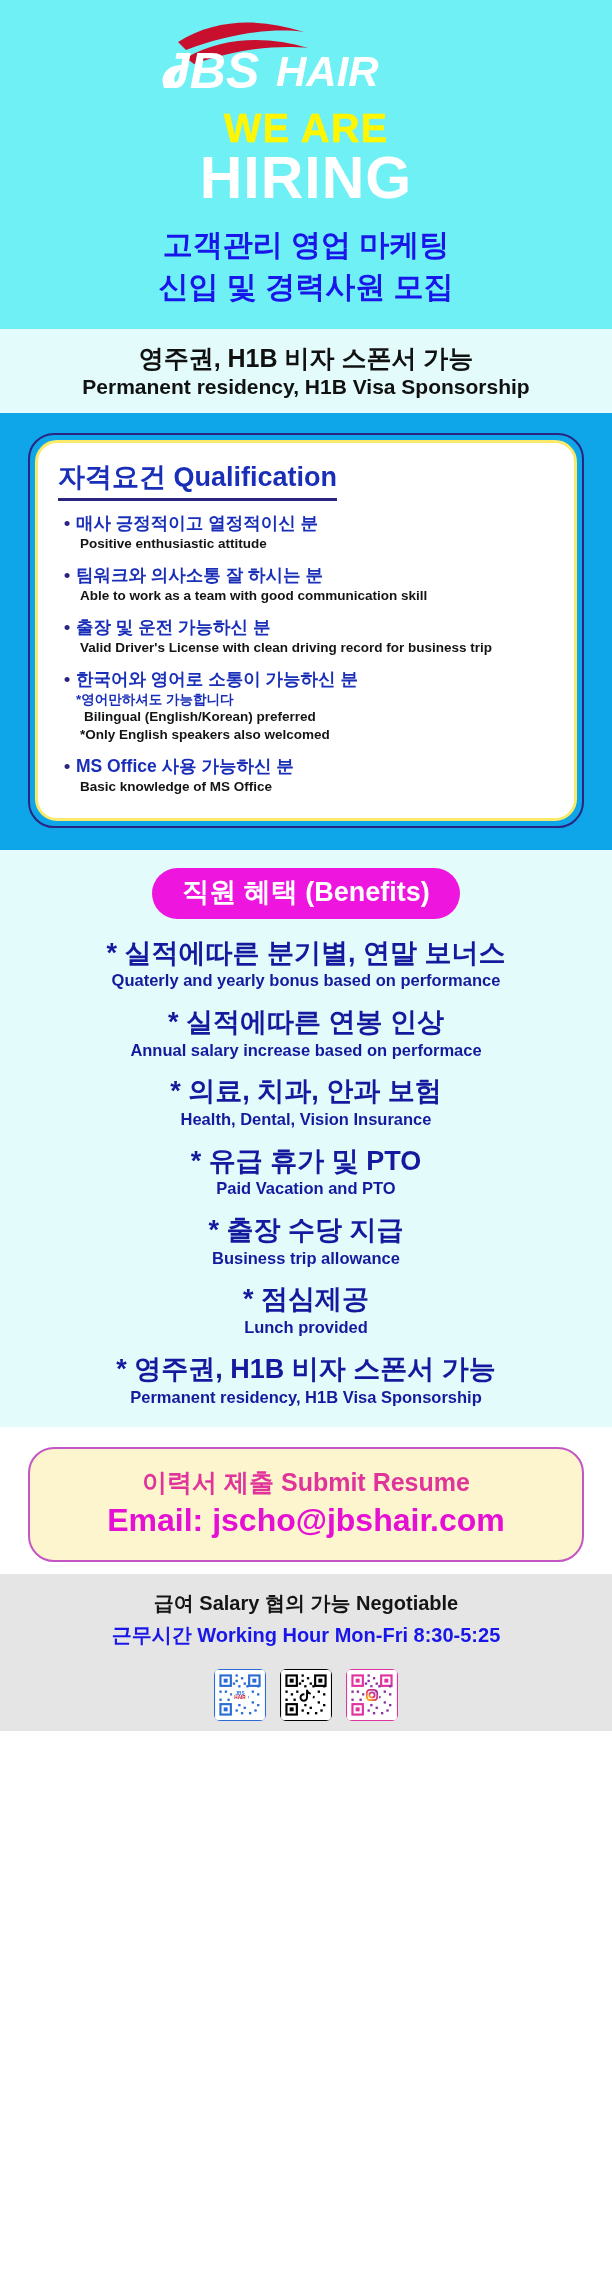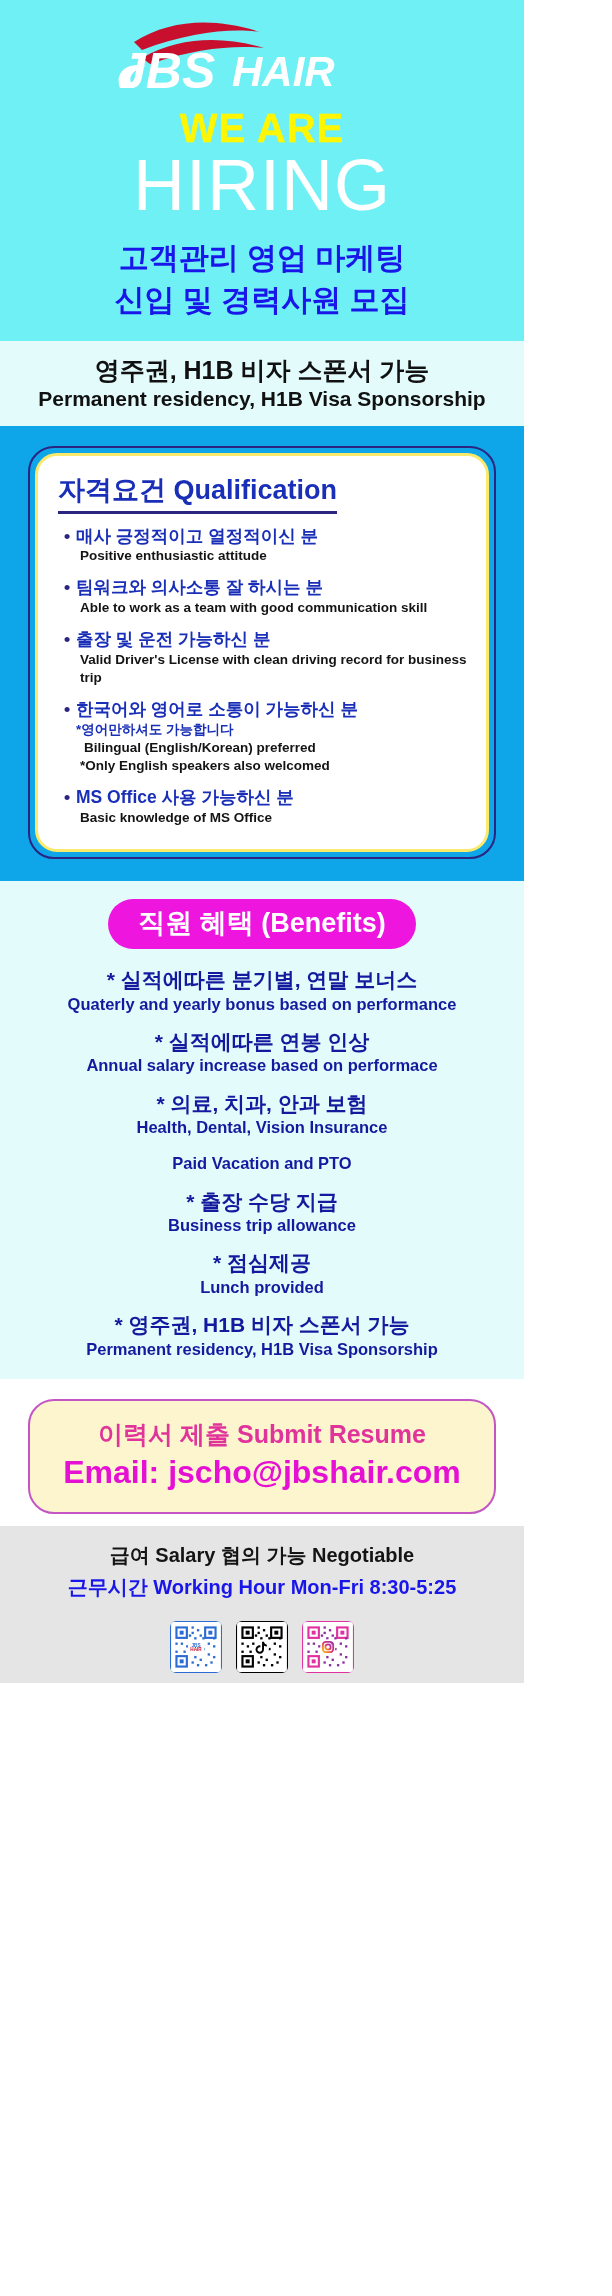--- a/index.html
+++ b/index.html
@@ -2,43 +2,43 @@
 <html><head>
 <meta charset="utf-8">
 <style>
   html, body { margin:0; padding:0; }
   body {
     width:612px; height:2296px;
     background:#ffffff;
     font-family:"Liberation Sans", sans-serif;
     overflow:hidden;
   }
-  .poster { position:relative; width:524px; height:2296px;border-radius:23px; }
+  .poster { position:relative; width:612px; height:2296px;border-radius:23px; }
 
   
   .hero {
     background:#6FF0F5;
     padding:16px 0 18px;
     text-align:center;
   }
   .logo-wrap { position:relative; height:78px; }
   .logo-svg { display:block; margin:0 auto; }
   .we-are {
     color:#FFF600;
     font-size:40px;
     font-weight:bold;
     letter-spacing:1px;
     line-height:1;
     margin:14px 0 2px;
     -webkit-text-stroke:0.4px #FFF600;
   }
   .hiring {
     color:#ffffff;
-    font-size:72px;
-    font-weight:normal;
+    font-size:59px;
+    font-weight:bold;
     letter-spacing:1px;
     line-height:0.98;
     margin:2px 0 18px;
   }
   .kr-head {
     color:#1816E8;
     font-size:30px;
     font-weight:bold;
     line-height:1.28;
     margin:0 0 4px;
@@ -137,21 +137,21 @@
     font-weight:bold;
     border-radius:40px;
     padding:10px 30px 12px;
     line-height:1.05;
     margin-bottom:18px;
   }
   .benefit { margin-bottom:15px; }
   .benefit:last-child { margin-bottom:0; }
   .b-kr {
     color:#141A9E;
-    font-size:21px;
+    font-size:27px;
     font-weight:bold;
     line-height:1.25;
   }
   .b-en {
     color:#141A9E;
     font-size:16.5px;
     font-weight:bold;
     line-height:1.25;
   }
 
@@ -292,20 +292,21 @@
     </div>
     <div class="benefit">
       <div class="b-kr">* 실적에따른 연봉 인상</div>
       <div class="b-en">Annual salary increase based on performace</div>
     </div>
     <div class="benefit">
       <div class="b-kr">* 의료, 치과, 안과 보험</div>
       <div class="b-en">Health, Dental, Vision Insurance</div>
     </div>
     <div class="benefit">
+      <div class="b-kr">* 유급 휴가 및 PTO</div>
       <div class="b-en">Paid Vacation and PTO</div>
     </div>
     <div class="benefit">
       <div class="b-kr">* 출장 수당 지급</div>
       <div class="b-en">Business trip allowance</div>
     </div>
     <div class="benefit">
       <div class="b-kr">* 점심제공</div>
       <div class="b-en">Lunch provided</div>
     </div>

